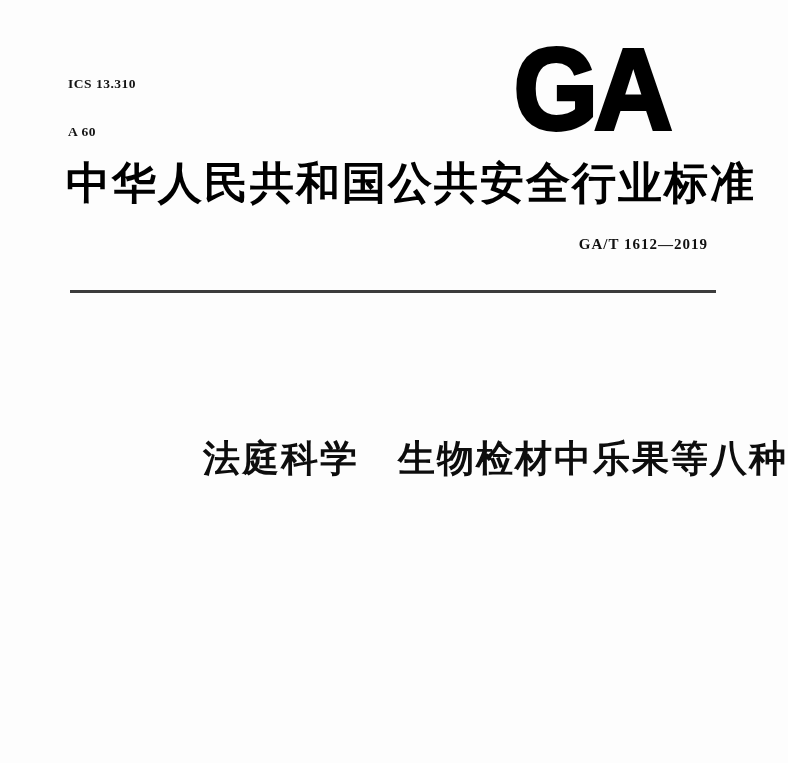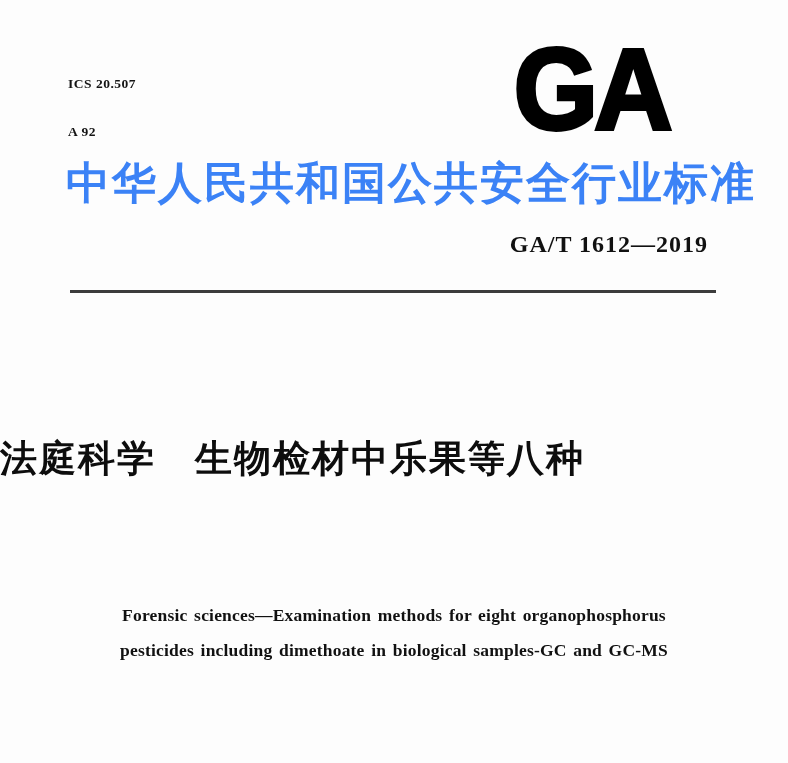--- a/index.html
+++ b/index.html
@@ -49,50 +49,50 @@
     left: 66px;
     top: 156px;
     width: 658px;
     text-align: center;
     font-family: "Liberation Sans", "DejaVu Sans", sans-serif;
     font-weight: bold;
     font-size: 44px;
     line-height: 54px;
     letter-spacing: 2px;
     white-space: nowrap;
-    color: #3b82f6;
+    color: #000000;
   }
   
   .std-number {
     position: absolute;
     top: 231px;
     right: 80px;
     font-family: "Liberation Serif", serif;
     font-weight: bold;
-    font-size: 24px;
+    font-size: 15px;
     line-height: 26px;
     letter-spacing: 1px;
     color: #111;
   }
   
   .rule {
     position: absolute;
     left: 70px;
     top: 290px;
     width: 646px;
     height: 3px;
     background: #3c3c3c;
   }
   
   .title-zh {
     position: absolute;
     left: 0;
     right: 0;
     top: 432px;
-    text-align: left;
+    text-align: right;
     font-family: "Liberation Sans", "DejaVu Sans", sans-serif;
     font-weight: bold;
     font-size: 37px;
     line-height: 54px;
     letter-spacing: 2px;
     color: #0d0d0d;
   }
   
   .title-en {
     position: absolute;
@@ -108,34 +108,30 @@
     word-spacing: 2px;
     color: #111;
   }
 </style>
 </head>
 <body>
 
 <div class="page">
 
   <div class="codes">
-    <div>ICS 20.507</div>
-    <div>A 92</div>
+    <div>ICS 13.310</div>
+    <div>A 60</div>
   </div>
 
   <div class="ga-logo">GA</div>
 
   <div class="org-heading">中华人民共和国公共安全行业标准</div>
 
   <div class="std-number">GA/T 1612—2019</div>
 
   <div class="rule"></div>
 
   <div class="title-zh">
     <div>法庭科学　生物检材中乐果等八种</div>
   </div>
 
-  <div class="title-en">
-    <div>Forensic sciences—Examination methods for eight organophosphorus</div>
-    <div>pesticides including dimethoate in biological samples-GC and GC-MS</div>
-  </div>
 
 </div>
 
 </body></html>

